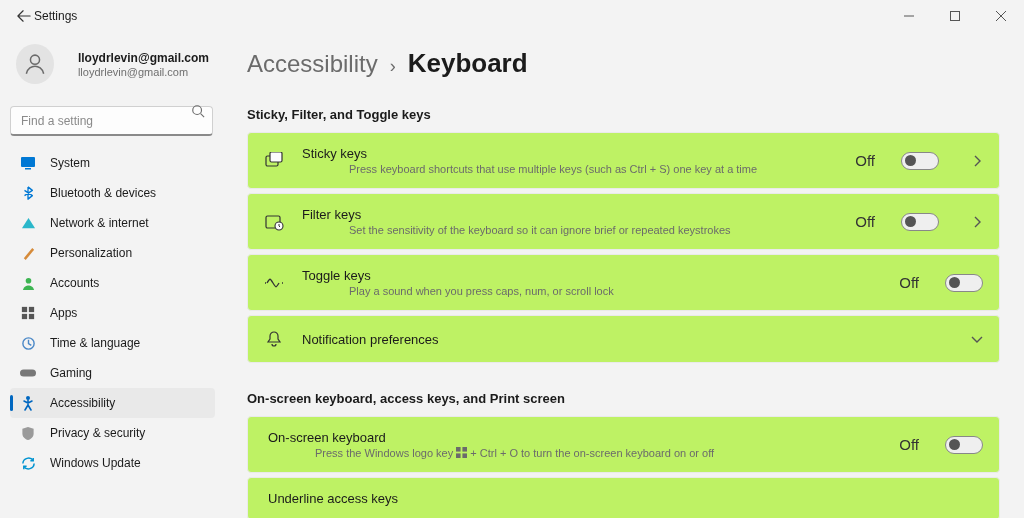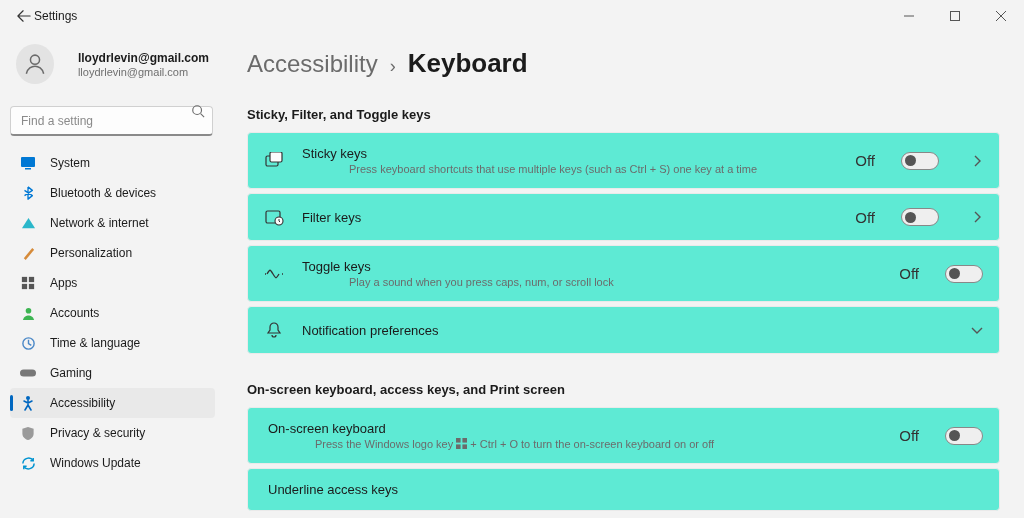--- a/index.html
+++ b/index.html
@@ -27,21 +27,21 @@
   .nav-icon { width: 16px; height: 16px; display: flex; align-items: center; justify-content: center; }
   .content { flex: 1; padding: 16px 24px 0 24px; overflow-y: scroll; height: 100%; }
   .content::-webkit-scrollbar { width: 6px; }
   .content::-webkit-scrollbar-thumb { background: #c0c0c0; border-radius: 3px; }
   .crumb { display: flex; align-items: baseline; gap: 12px; font-size: 24px; }
   .crumb-parent { color: #6b6b6b; font-weight: 400; cursor: pointer; }
   .crumb-sep { color: #6b6b6b; font-size: 18px; }
   .crumb-current { font-weight: 600; font-size: 26px; }
   .page-desc { font-size: 12px; color: #6b6b6b; margin-top: 12px; }
   .section-title { font-size: 13px; font-weight: 600; margin-top: 28px; margin-bottom: 10px; }
-  .card { background: #5eead4; border: 1px solid #eaeaea; border-radius: 4px; padding: 13px 16px; margin-bottom: 4px; display: flex; align-items: center; gap: 18px; }
+  .card { background: #bef264; border: 1px solid #eaeaea; border-radius: 4px; padding: 13px 16px; margin-bottom: 4px; display: flex; align-items: center; gap: 18px; }
   .card .card-icon { width: 20px; height: 20px; display:flex; align-items:center; justify-content:center; color:#333; }
   .card .txt { flex: 1; }
   .card .ct { font-size: 13px; }
   .card .cd { font-size: 11px; color: #6b6b6b; margin-top: 2px; margin-left: 47px; }
   .state { font-size: 15px; color: #333; margin-right: 8px; }
   .toggle { width: 38px; height: 18px; border-radius: 10px; border: 1px solid #888; background: #efefef; position: relative; cursor: pointer; }
   .toggle::after { content: ""; position: absolute; width: 11px; height: 11px; border-radius: 50%; background: #555; top: 2.5px; left: 3px; }
   .chev { margin-left: 14px; color: #555; display:flex; align-items:center; }
 </style>
 </head>
@@ -126,37 +126,37 @@
       <div class="nav-item">
           <span class="nav-icon">
             <svg width="15" height="15" viewBox="0 0 16 16">
               <path d="M3 13l2 2 9-11-2-2z" fill="#d68b3a"></path>
             </svg>
           </span>
           <span>Personalization</span>
         </div>
       <div class="nav-item">
           <span class="nav-icon">
+            <svg width="15" height="15" viewBox="0 0 16 16">
+              <circle cx="8" cy="5" r="3" fill="#3db552"></circle>
+              <path d="M2 15c1-4 4-5 6-5s5 1 6 5z" fill="#3db552"></path>
+            </svg>
+          </span>
+          <span>Accounts</span>
+        </div>
+      <div class="nav-item">
+          <span class="nav-icon">
             <svg width="14" height="14" viewBox="0 0 16 16">
               <rect x="1" y="1" width="6" height="6" fill="#555"></rect>
               <rect x="9" y="1" width="6" height="6" fill="#555"></rect>
               <rect x="1" y="9" width="6" height="6" fill="#555"></rect>
               <rect x="9" y="9" width="6" height="6" fill="#555"></rect>
             </svg>
           </span>
           <span>Apps</span>
-        </div>
-      <div class="nav-item">
-          <span class="nav-icon">
-            <svg width="15" height="15" viewBox="0 0 16 16">
-              <circle cx="8" cy="5" r="3" fill="#3db552"></circle>
-              <path d="M2 15c1-4 4-5 6-5s5 1 6 5z" fill="#3db552"></path>
-            </svg>
-          </span>
-          <span>Accounts</span>
         </div>
       <div class="nav-item">
           <span class="nav-icon">
             <svg width="15" height="15" viewBox="0 0 16 16">
               <circle cx="8" cy="8" r="6" stroke="#4a88c7" stroke-width="1.5" fill="none"></circle>
               <path d="M8 4v4l3 2" stroke="#4a88c7" stroke-width="1.5" fill="none"></path>
             </svg>
           </span>
           <span>Time &amp; language</span>
         </div>
@@ -229,20 +229,21 @@
     <div class="card">
       <div class="card-icon">
           <svg width="20" height="18" viewBox="0 0 20 18">
             <rect x="2" y="3" width="14" height="12" rx="1.5" stroke="#333" fill="none" stroke-width="1.2"></rect>
             <circle cx="15" cy="13" r="4" stroke="#333" fill="#fcfcfc" stroke-width="1.1"></circle>
             <path d="M15 11v2l1 1" stroke="#333" stroke-width="1" fill="none"></path>
           </svg>
         </div>
       <div class="txt">
           <div class="ct">Filter keys</div>
+          <div class="cd">Set the sensitivity of the keyboard so it can ignore brief or repeated keystrokes</div>
         </div>
       <div class="state">Off</div>
       <div class="toggle"></div>
       <div class="chev">
           <svg width="12" height="12" viewBox="0 0 12 12">
             <path d="M4 1l5 5-5 5" stroke="#555" stroke-width="1.4" fill="none"></path>
           </svg>
         </div>
     </div>
 

